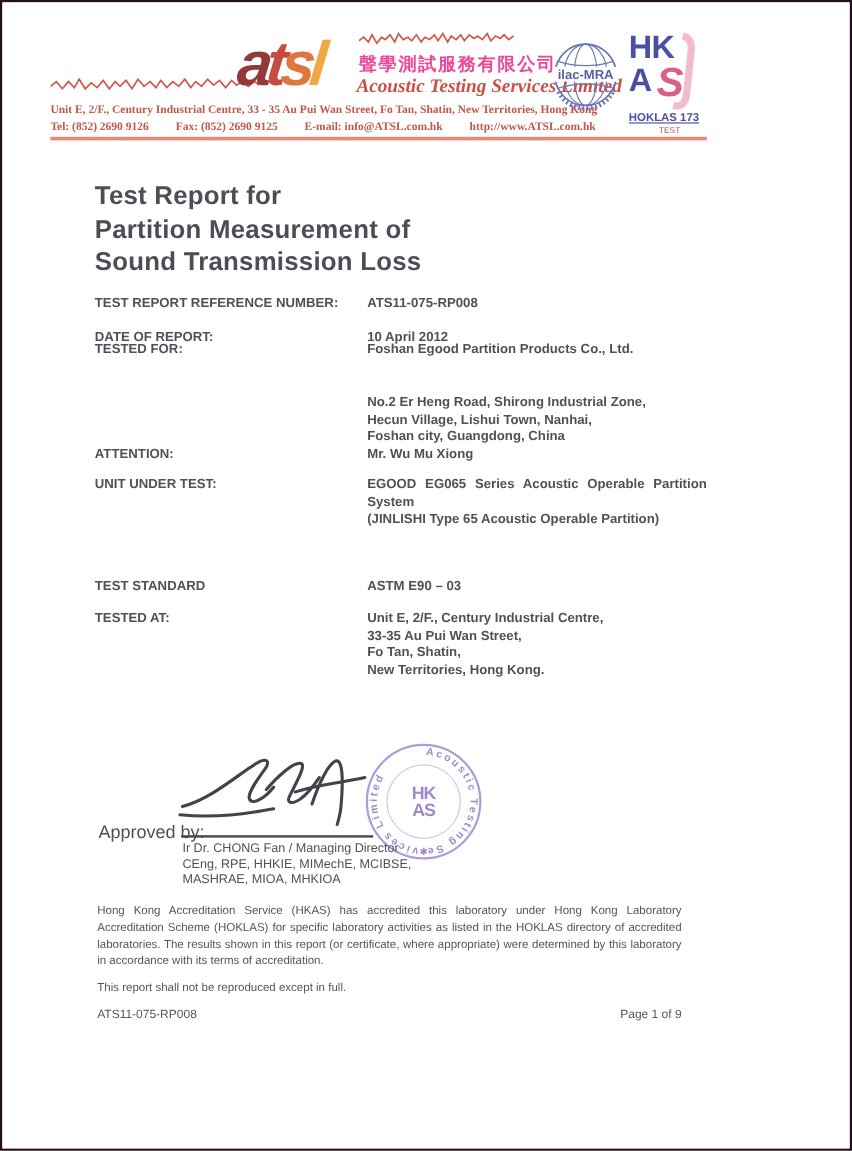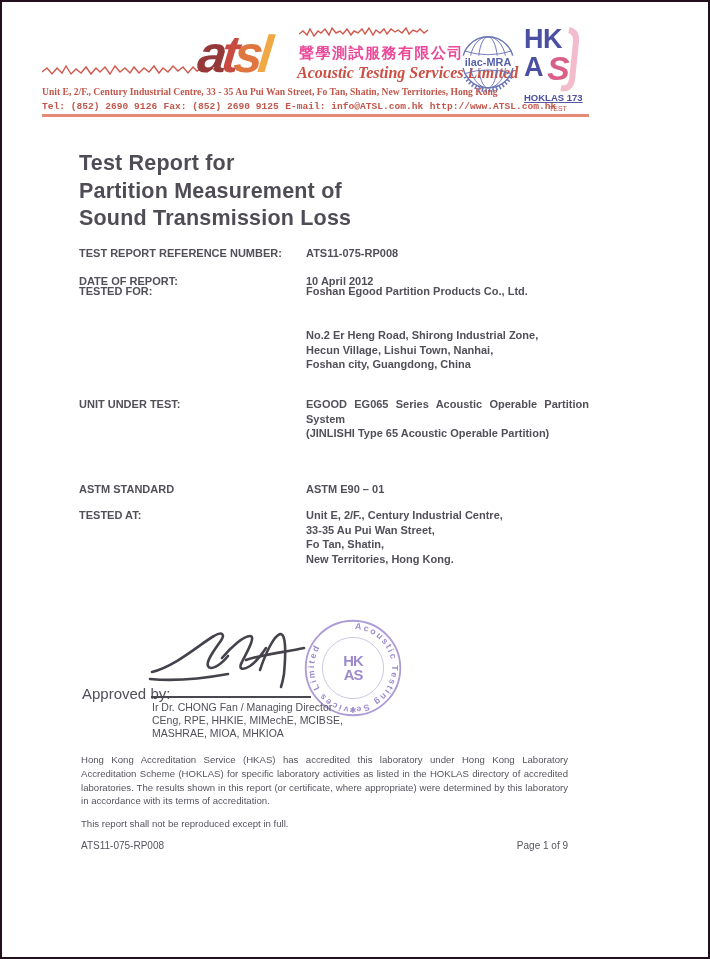--- a/index.html
+++ b/index.html
@@ -13,21 +13,21 @@
   .abs{position:absolute;}
   
   #logo{left:196px;top:24px;width:130px;height:60px;font-weight:bold;font-style:italic;font-size:52px;line-height:56px;letter-spacing:-5px;transform:skewX(-6deg);}
   #logo .la{color:#95383a}#logo .lt{color:#c84b41}#logo .ls{color:#e0763f}#logo .ll{color:#f0a844}
   #wave-left{left:40px;top:62px;width:182px;height:14px;}
   #wave-top{left:297px;top:24px;width:152px;height:14px;}
   #zh-name{left:297px;top:42px;font-family:"Liberation Serif",serif;font-weight:bold;font-size:15px;letter-spacing:1.5px;color:#ec4899;}
   #en-name{left:295px;top:62px;font-family:"Liberation Serif",serif;font-style:italic;font-weight:bold;font-size:16px;color:#cc4f44;}
   #addr1{left:40px;top:84px;width:548px;font-family:"Liberation Serif",serif;font-weight:bold;font-size:9.6px;color:#c2574b;white-space:nowrap;}
   #addr2{left:40px;top:98px;font-family:"Liberation Serif",serif;font-weight:bold;font-size:9.6px;color:#c2574b;}
-  #addr2 span{margin-right:4px;font-family:Liberation Mono, monospace;}
+  #addr2 span{margin-right:20px;}
   #hr-red{left:40px;top:112px;width:547px;height:2.5px;background:#e58a74;}
   #ilac-badge{left:456px;top:30px;width:60px;height:72px;}
   #hkas-badge{left:521px;top:20px;width:68px;height:92px;}
   
   #title{left:77px;top:148px;font-size:21.5px;line-height:27.5px;font-weight:bold;color:#4f4c56;letter-spacing:.2px;}
   
   .row{position:absolute;left:77px;width:512px;display:flex;}
   .lbl{width:227px;flex:none;font-size:11px;line-height:14.5px;font-weight:bold;}
   .val{width:283px;flex:none;font-size:11px;line-height:14.5px;font-weight:bold;white-space:pre-line;}
   .val.just{white-space:normal;text-align:justify;}
@@ -113,30 +113,34 @@
       <div class="row" id="r2">
         <div class="lbl">TESTED FOR:</div>
         <div class="val">Foshan Egood Partition Products Co., Ltd.</div>
       </div>
       <div class="row" id="r3">
         <div class="lbl"></div>
         <div class="val">No.2 Er Heng Road, Shirong Industrial Zone,
 Hecun Village, Lishui Town, Nanhai,
 Foshan city, Guangdong, China</div>
       </div>
+      <div class="row" id="r4">
+        <div class="lbl">ATTENTION:</div>
+        <div class="val">Mr. Wu Mu Xiong</div>
+      </div>
       <div class="row" id="r5">
         <div class="lbl">UNIT UNDER TEST:</div>
         <div class="val just">
           <div>EGOOD EG065 Series Acoustic Operable Partition System</div>
           <div>(JINLISHI Type 65 Acoustic Operable Partition)</div>
         </div>
       </div>
       <div class="row" id="r6">
-        <div class="lbl">ASTM STANDARD</div>
-        <div class="val">ASTM E90 – 01</div>
+        <div class="lbl">TEST STANDARD</div>
+        <div class="val">ASTM E90 – 03</div>
       </div>
       <div class="row" id="r7">
         <div class="lbl">TESTED AT:</div>
         <div class="val">Unit E, 2/F., Century Industrial Centre,
 33-35 Au Pui Wan Street,
 Fo Tan, Shatin,
 New Territories, Hong Kong.</div>
       </div>
 
       <svg id="signature" class="abs" viewBox="0 0 160 72">

